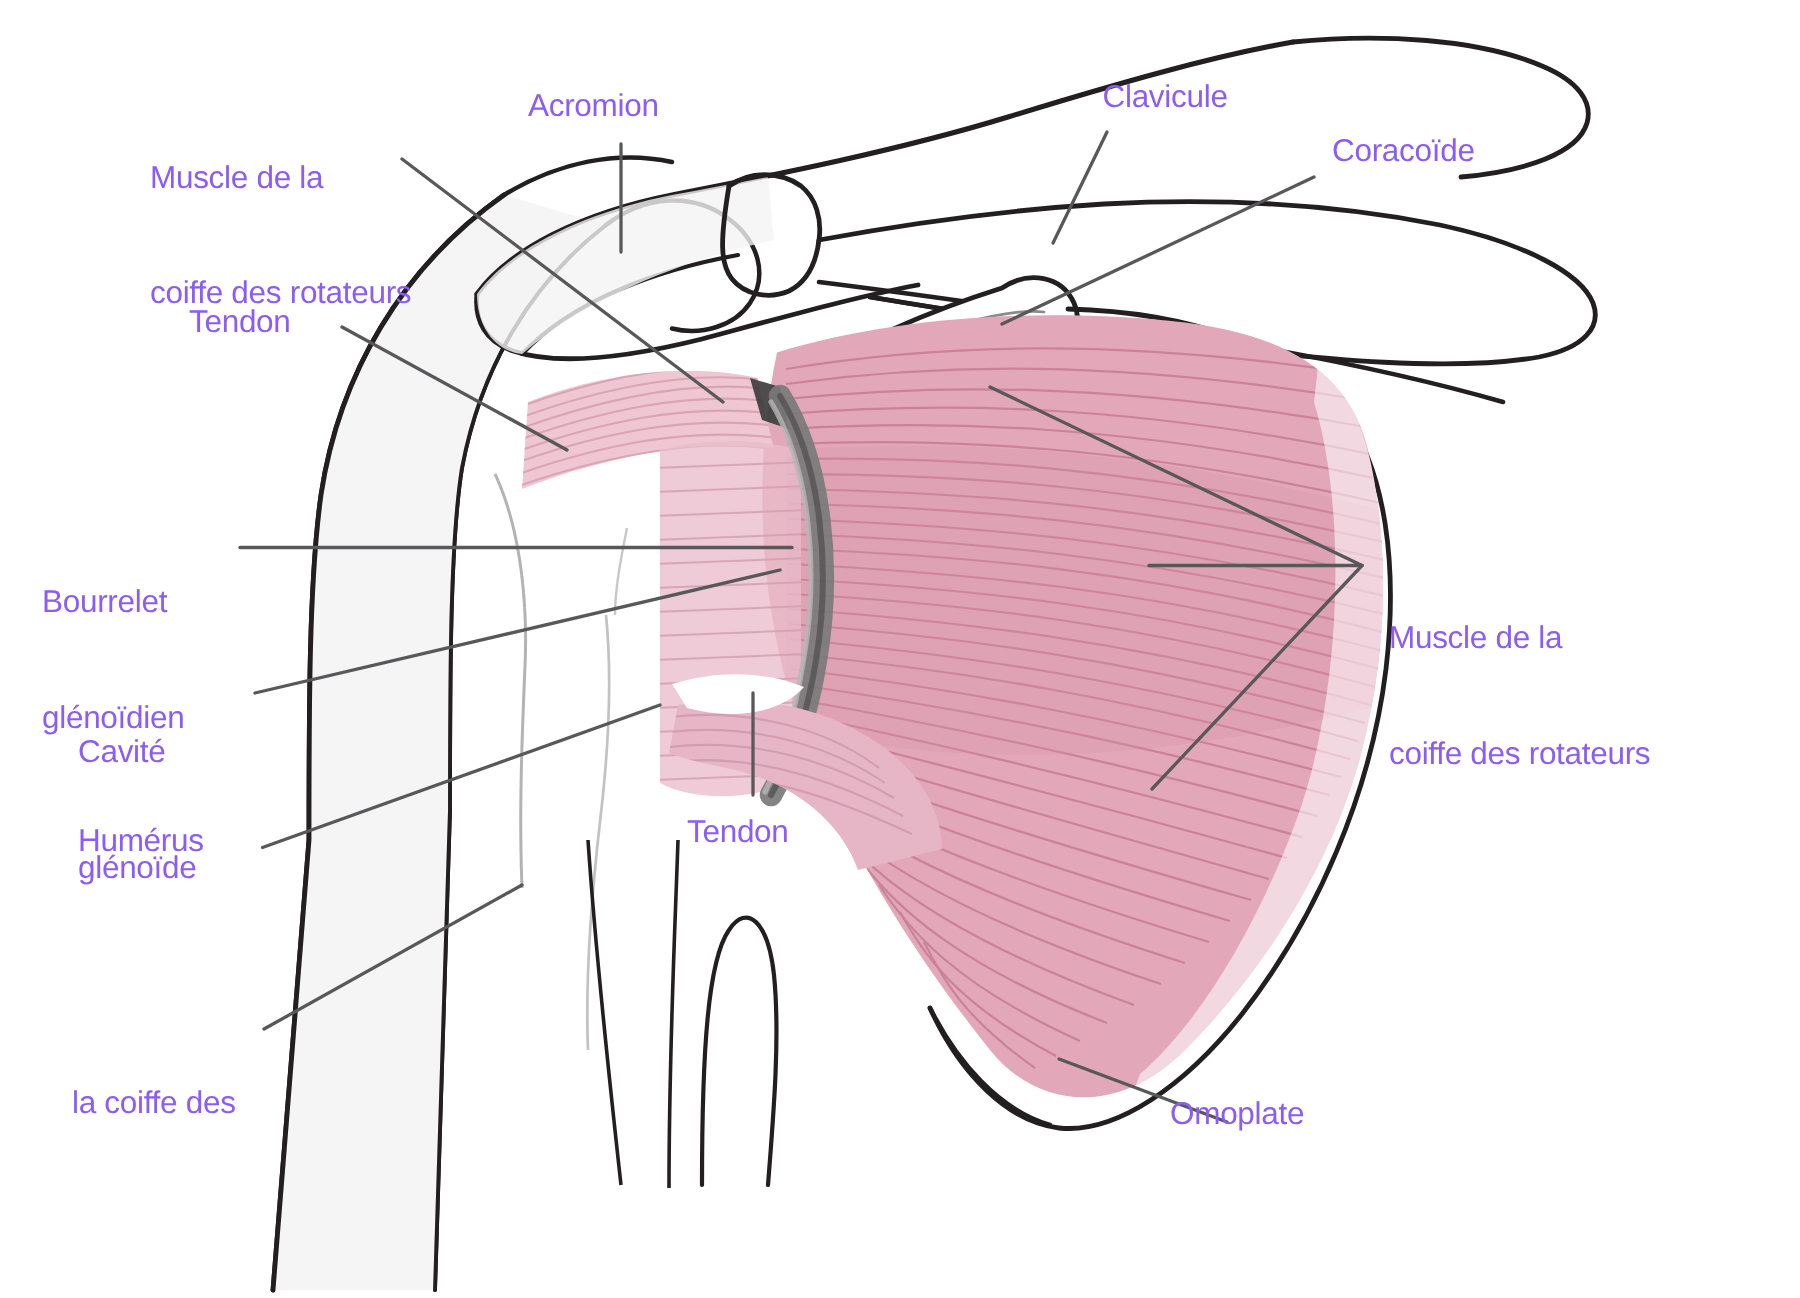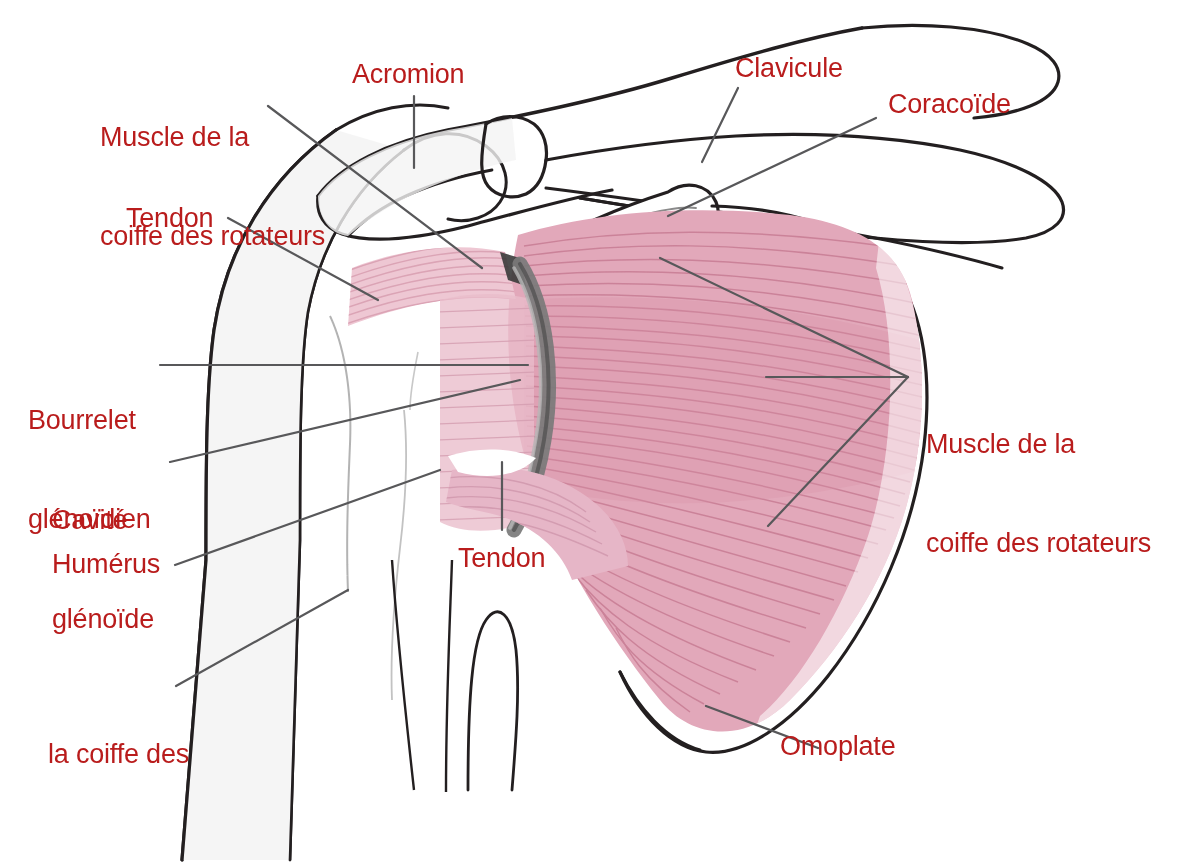--- a/index.html
+++ b/index.html
@@ -19,22 +19,22 @@
   }
   #figure svg {
     position: absolute;
     top: 0;
     left: 0;
     width: 1200px;
     height: 865px;
   }
   .label {
     position: absolute;
-    color: #b91c1c;
-    font-size: 27px;
+    color: #8b5cf6;
+    font-size: 21px;
     line-height: 1.22;
     letter-spacing: -0.2px;
     white-space: pre;
     font-family: "Liberation Sans", sans-serif;
   }
   .label.right { text-align: left; }
 </style>
 </head>
 <body>
 

